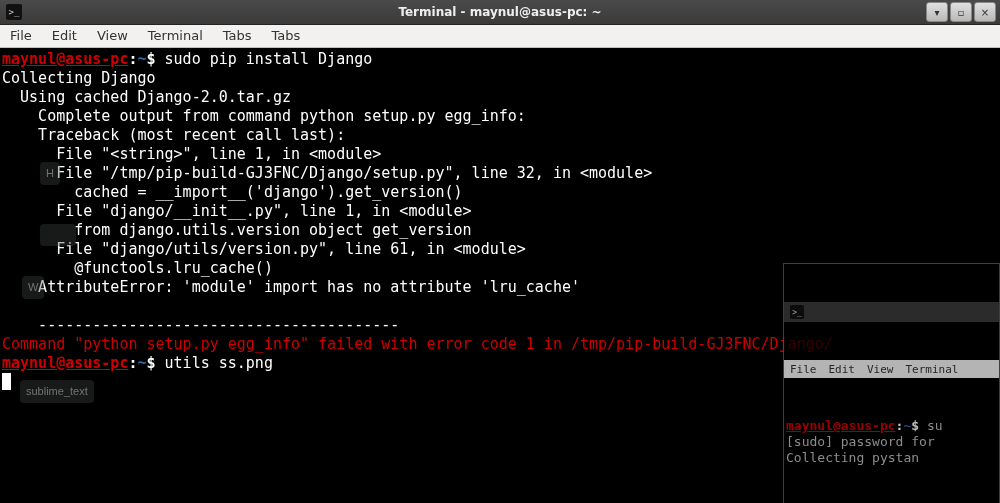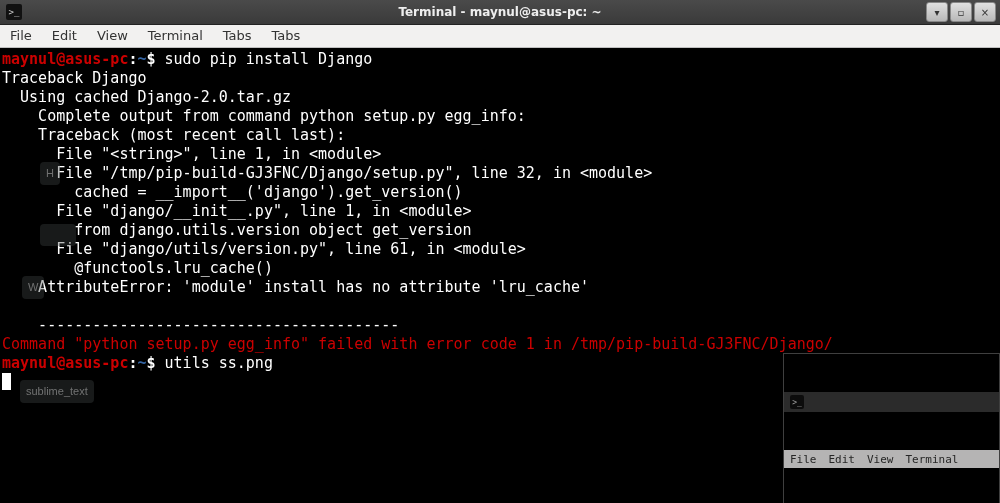--- a/index.html
+++ b/index.html
@@ -71,21 +71,21 @@
     color: #fff;
     font-family: "DejaVu Sans Mono","Liberation Mono","Consolas",monospace;
     font-size: 15px;
     line-height: 19px;
     white-space: pre;
     padding: 2px 0 0 2px;
     height: calc(503px - 24px - 22px);
     position: relative;
     overflow: hidden;
   }
-  .user { color: #cc0000; font-weight: bold; }
+  .user { color: #cc0000; font-weight: bold; text-decoration: underline; }
   .colon { color: #ffffff; font-weight: bold; }
   .path { color: #3465a4; font-weight: bold; }
   .dollar { color: #ffffff; font-weight: bold; }
   .errline { color: #cc0000; }
   .cursor {
     display: inline-block;
     width: 9px; height: 17px;
     background: #fff;
     vertical-align: -3px;
   }
@@ -152,32 +152,32 @@
 <div class="menubar">
   <div class="item">File</div>
   <div class="item">Edit</div>
   <div class="item">View</div>
   <div class="item">Terminal</div>
   <div class="item">Tabs</div>
   <div class="item">Tabs</div>
 </div>
 
 <div class="terminal"><span class="user">maynul@asus-pc</span><span class="colon">:</span><span class="path">~</span><span class="dollar">$</span> <span>sudo pip install Django</span>
-<span>Traceback Django</span>
+<span>Collecting Django</span>
 <span>  Using cached Django-2.0.tar.gz</span>
 <span>    Complete output from command python setup.py egg_info:</span>
 <span>    Traceback (most recent call last):</span>
 <span>      File "&lt;string&gt;", line 1, in &lt;module&gt;</span>
 <span>      File "/tmp/pip-build-GJ3FNC/Django/setup.py", line 32, in &lt;module&gt;</span>
 <span>        cached = __import__('django').get_version()</span>
 <span>      File "django/__init__.py", line 1, in &lt;module&gt;</span>
 <span>        from django.utils.version object get_version</span>
 <span>      File "django/utils/version.py", line 61, in &lt;module&gt;</span>
 <span>        @functools.lru_cache()</span>
-<span>    AttributeError: 'module' install has no attribute 'lru_cache'</span>
+<span>    AttributeError: 'module' import has no attribute 'lru_cache'</span>
 <span>    </span>
 <span>    ----------------------------------------</span>
 <span class="errline">Command "python setup.py egg_info" failed with error code 1 in /tmp/pip-build-GJ3FNC/Django/</span>
 <span class="user">maynul@asus-pc</span><span class="colon">:</span><span class="path">~</span><span class="dollar">$</span> <span>utils ss.png</span>
 <span class="cursor"></span>
 
   
   <div class="ghost" style="left:40px; top:114px;">H</div>
   <div class="ghost" style="left:40px; top:176px; width:24px; height:18px;"></div>
   <div class="ghost" style="left:22px; top:228px;">W</div>
@@ -187,14 +187,17 @@
   <div class="mini-term">
     <div class="mt-title">
       <div class="app-icon"><span>&gt;_</span></div>
     </div>
     <div class="mt-menu">
       <div class="m">File</div>
       <div class="m">Edit</div>
       <div class="m">View</div>
       <div class="m">Terminal</div>
     </div>
+    <div class="mt-body"><span class="user">maynul@asus-pc</span><span class="colon">:</span><span class="path">~</span><span class="dollar">$</span><span> su</span>
+<span>[sudo] password for </span>
+<span>Collecting pystan</span></div>
   </div>
 </div>
 
 </body></html>

